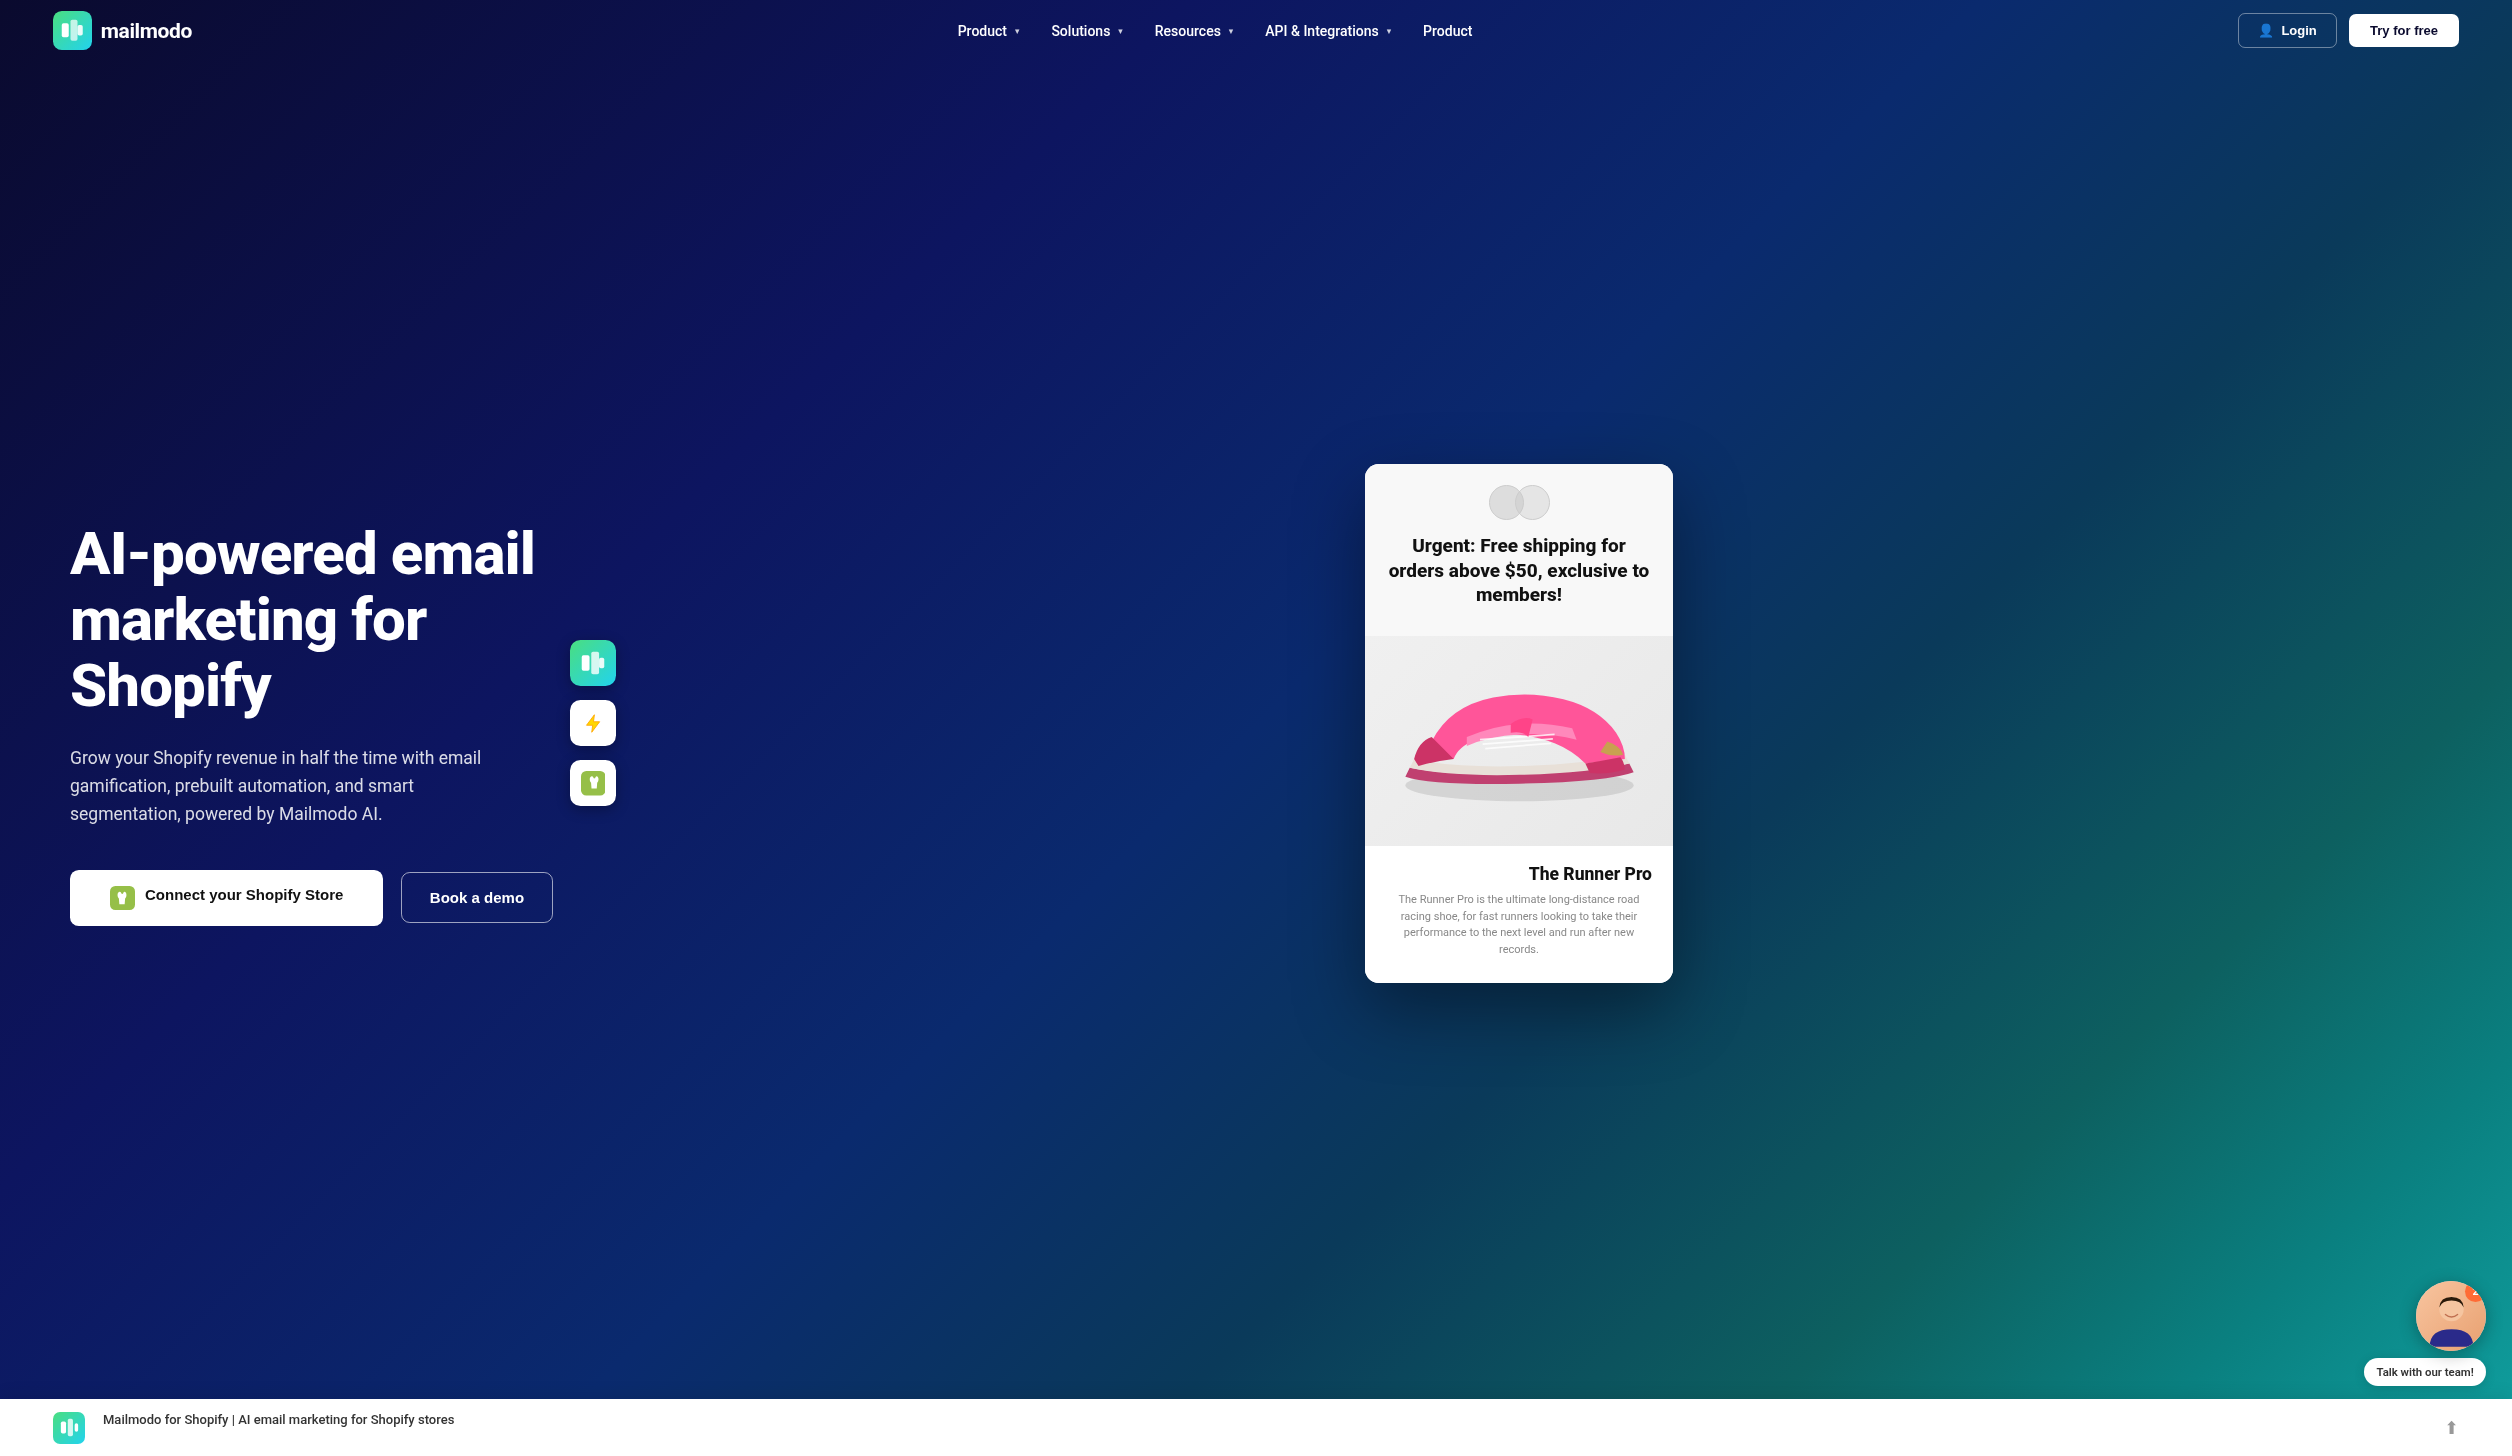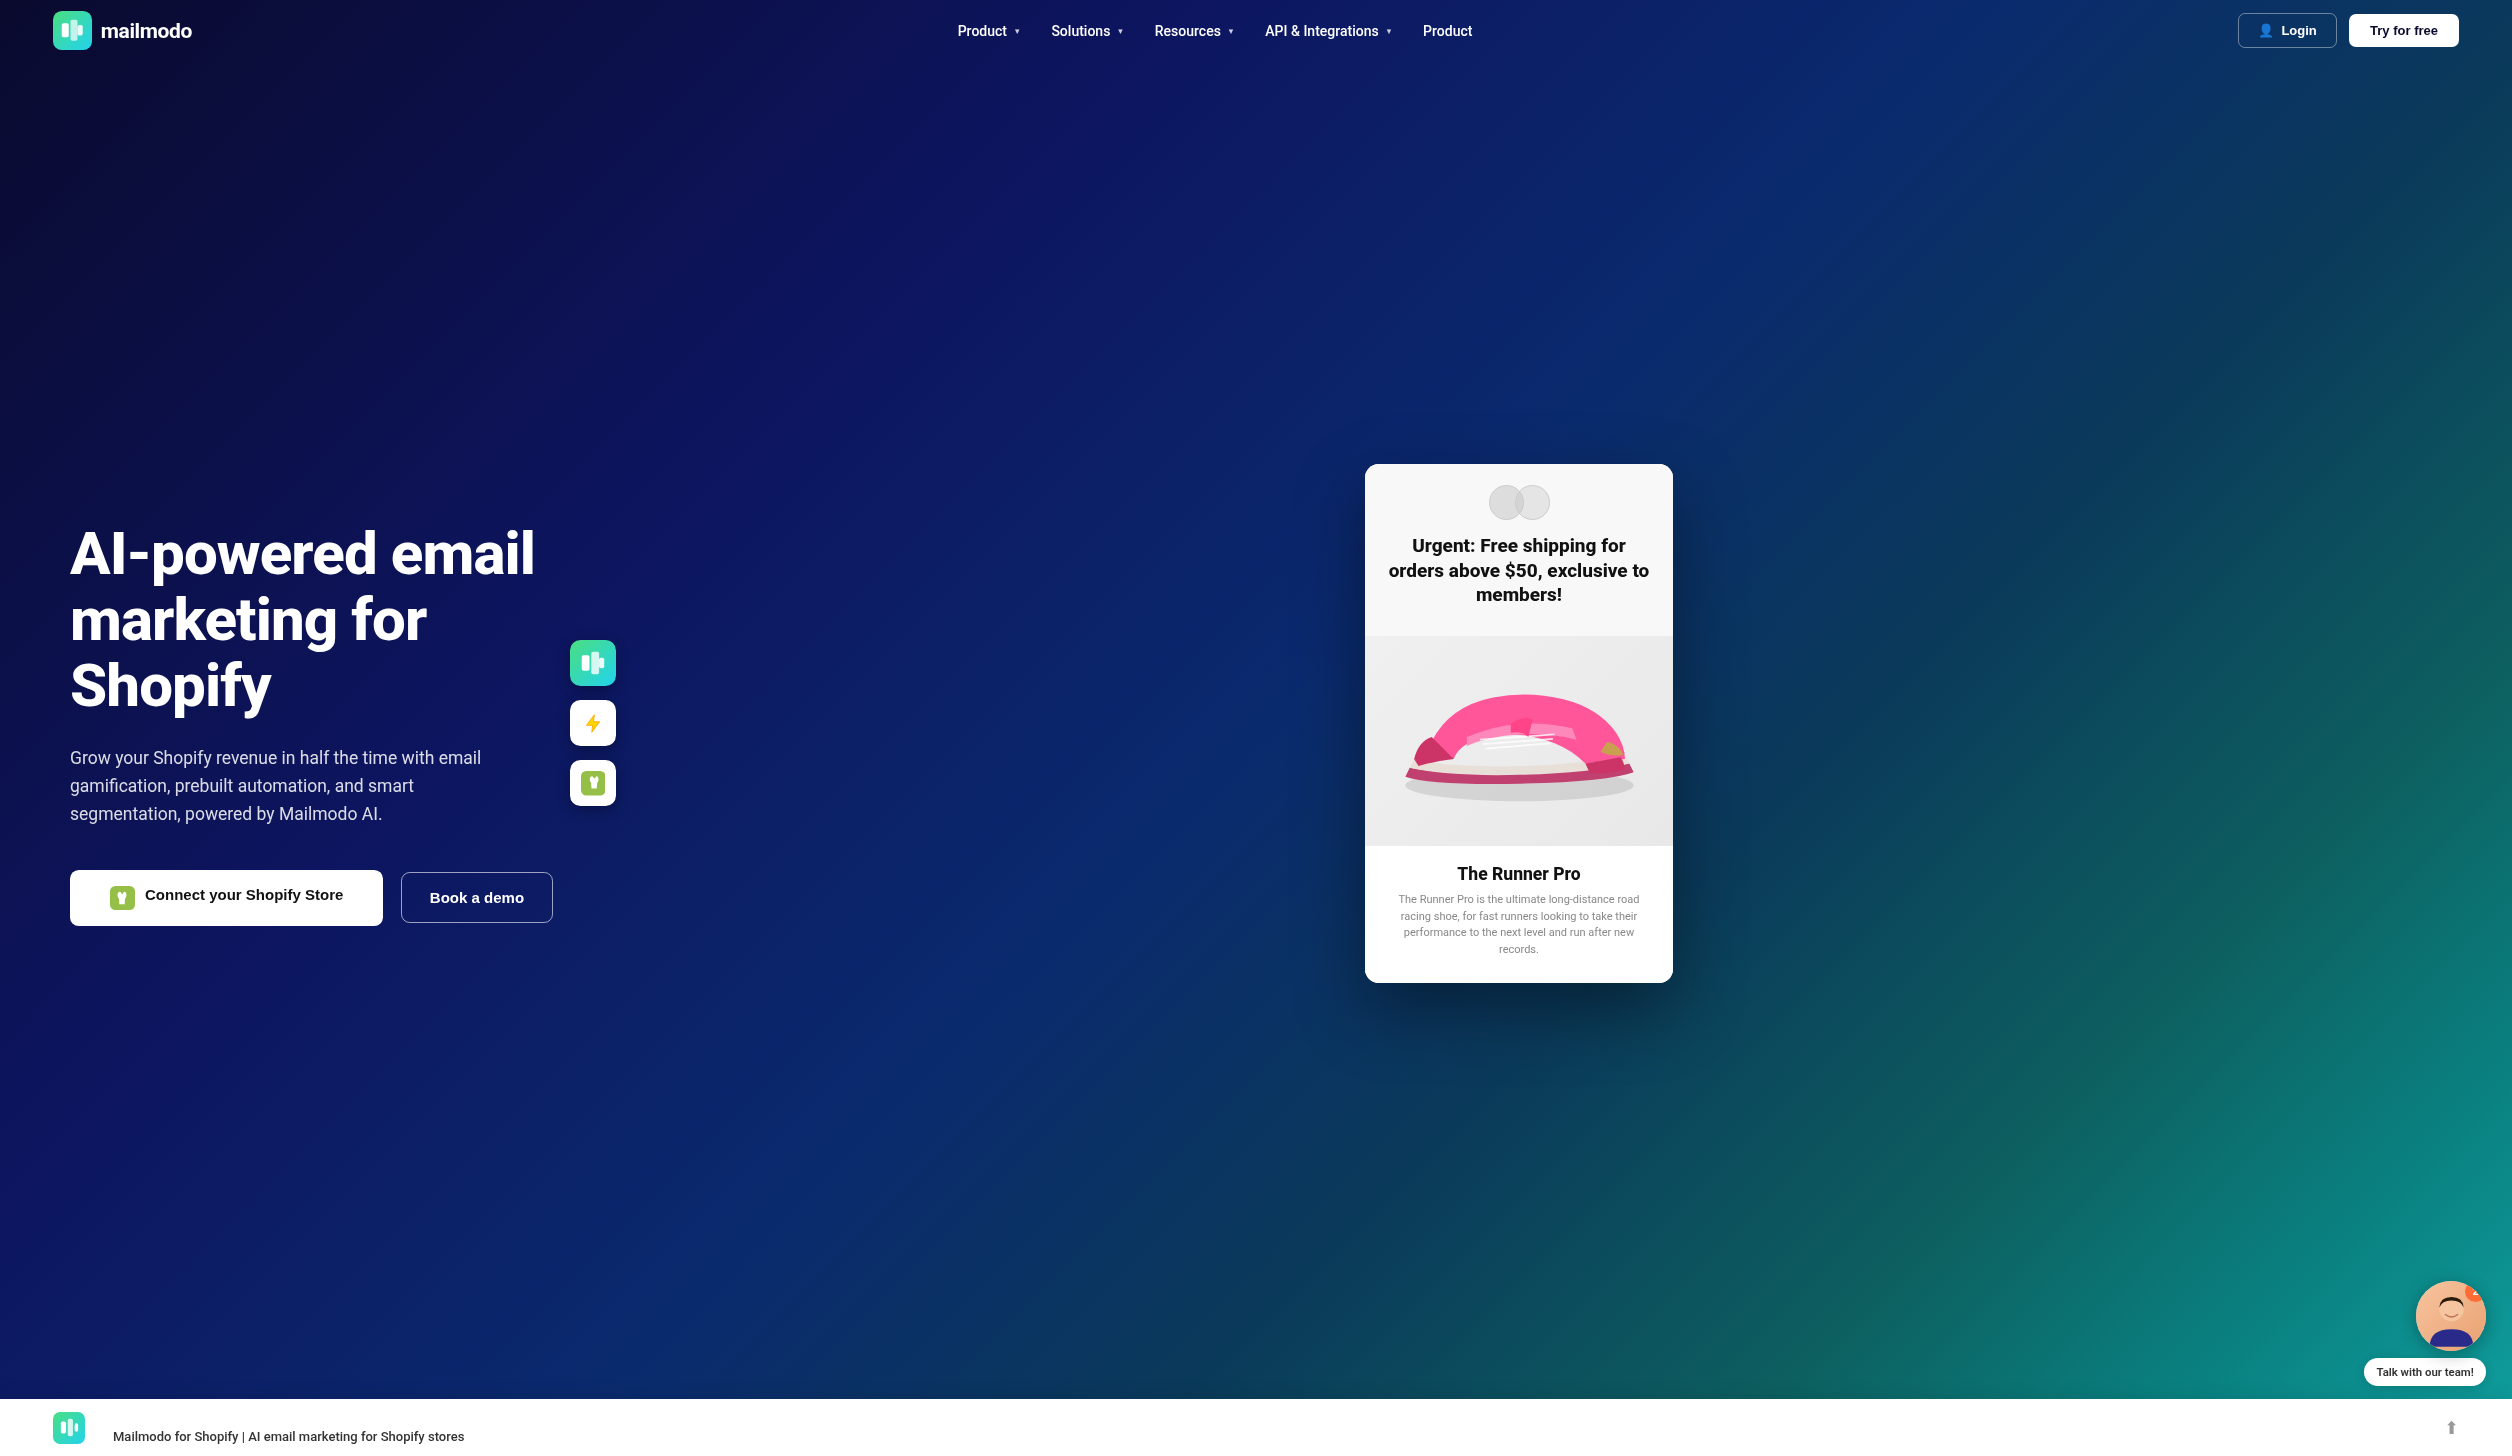--- a/index.html
+++ b/index.html
@@ -242,20 +242,21 @@
       padding: 17.5px 21px 24.5px;
       text-align: center;
       background: white;
     }
 
     .product-name {
       font-size: 17.5px;
       font-weight: 800;
       color: #111;
       margin-bottom: 8.8px;
+      text-align: right;
     }
 
     .product-desc {
       font-size: 11px;
       color: #888;
       line-height: 1.5;
     }
 
     
     .side-icons {
@@ -300,22 +301,22 @@
       padding: 12.3px 53px;
       display: flex;
       align-items: center;
       justify-content: space-between;
       box-shadow: 0 -1.8px 17.5px rgba(0,0,0,0.1);
       z-index: 100;
     }
 
     .bottom-bar-left {
       display: flex;
-      align-items: flex-end;
-      gap: 28px;
+      align-items: flex-start;
+      gap: 18px;
     }
 
     .bottom-logo {
       width: 32px;
       height: 32px;
       background: linear-gradient(135deg, #4ade80, #22d3ee);
       border-radius: 7px;
       display: flex;
       align-items: center;
       justify-content: center;

